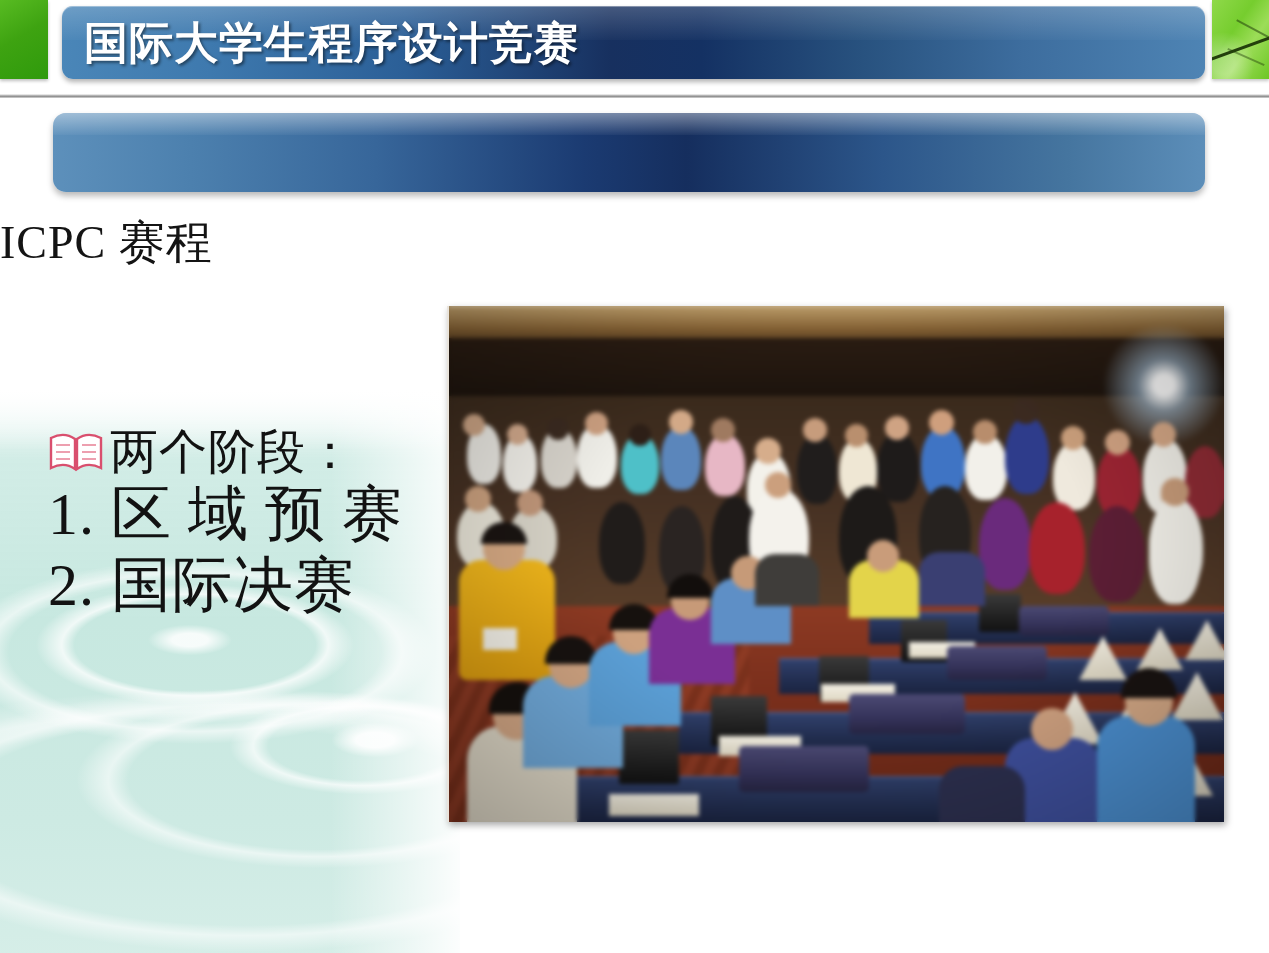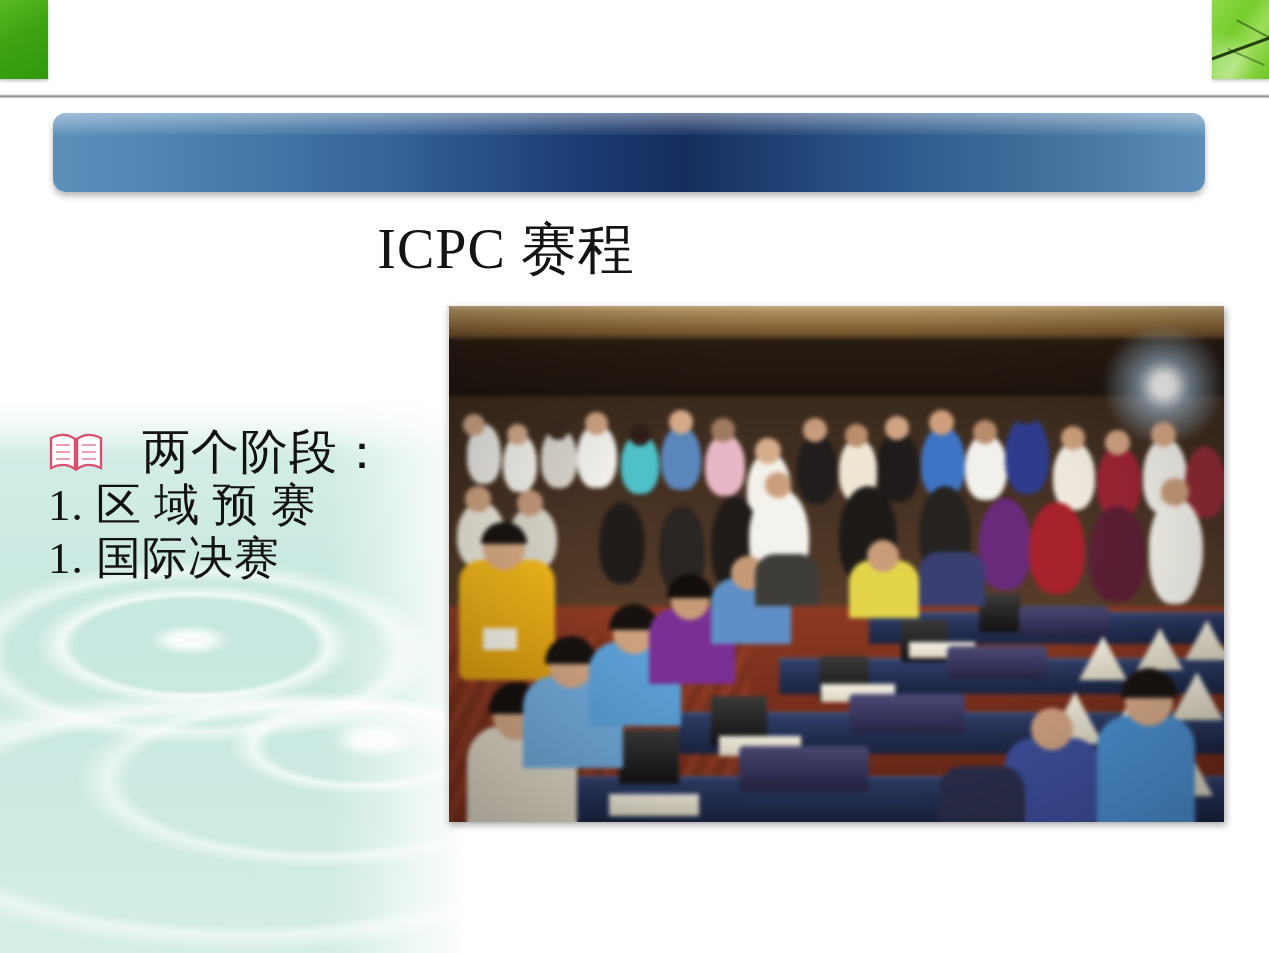--- a/index.html
+++ b/index.html
@@ -165,47 +165,46 @@
     letter-spacing: 0.5px;
     text-shadow: 1px 1px 2px rgba(0,0,0,0.40);
     white-space: nowrap;
   }
 
   
   .section-heading {
     position: absolute;
     left: 0; top: 212px;
     width: 1012px;
-    text-align: center;
+    text-align: left;
     font-family: "Liberation Serif", "DejaVu Serif", serif;
-    font-size: 56px;
+    font-size: 46px;
     color: #141414;
     letter-spacing: 1px;
   }
 
   .stages {
     position: absolute;
     left: 48px;
     top: 425px;
     width: 420px;
     color: #121212;
   }
   .stages .line {
     display: flex;
     align-items: center;
     white-space: nowrap;
-    gap: 32px;
   }
   .stages .lead {
     font-size: 48px;
     line-height: 1.12;
     letter-spacing: 1px;
   }
   .stages .item {
-    font-size: 45px;
+    font-size: 60px;
     line-height: 1.18;
     letter-spacing: 1px;
     font-family: "Liberation Serif", "DejaVu Serif", serif;
   }
   .book-icon {
     display: inline-block;
     width: 56px; height: 42px;
     margin-right: 6px;
     flex: 0 0 auto;
   }
@@ -289,20 +288,24 @@
 
   <div class="green-block"></div>
 
   <div class="leaf-block">
     <div class="leaf-bg"></div>
     <div class="vein"></div>
     <div class="vein2"></div>
     <div class="vein3"></div>
   </div>
 
+  <div class="title-bar">
+    <div class="gloss"></div>
+    <div class="title-text">国际大学生程序设计竞赛</div>
+  </div>
 
   <div class="divider"></div>
 
   <div class="subtitle-bar">
     <div class="gloss"></div>
   </div>
 
   <div class="section-heading">ICPC 赛程</div>
 
   <div class="stages">
@@ -319,21 +322,21 @@
           <line x1="34" y1="21" x2="48" y2="21" stroke="#e9879c" stroke-width="1.6"></line>
           <line x1="34" y1="28" x2="48" y2="28" stroke="#e9879c" stroke-width="1.6"></line>
         </svg>
       </span>
       <span class="lead">两个阶段：</span>
     </div>
     <div class="line">
       <span class="item cjk">1. 区 域 预 赛</span>
     </div>
     <div class="line">
-      <span class="item cjk">1. 国际决赛</span>
+      <span class="item cjk">2. 国际决赛</span>
     </div>
   </div>
 
   <div class="photo">
     <div class="layer ph-stage"></div>
     <div class="layer ph-backwall"></div>
     <div class="layer ph-crowdzone"></div>
     <div class="layer ph-floor"></div>
     <div class="layer ph-carpet"></div>
     <div class="layer ph-glare"></div>

